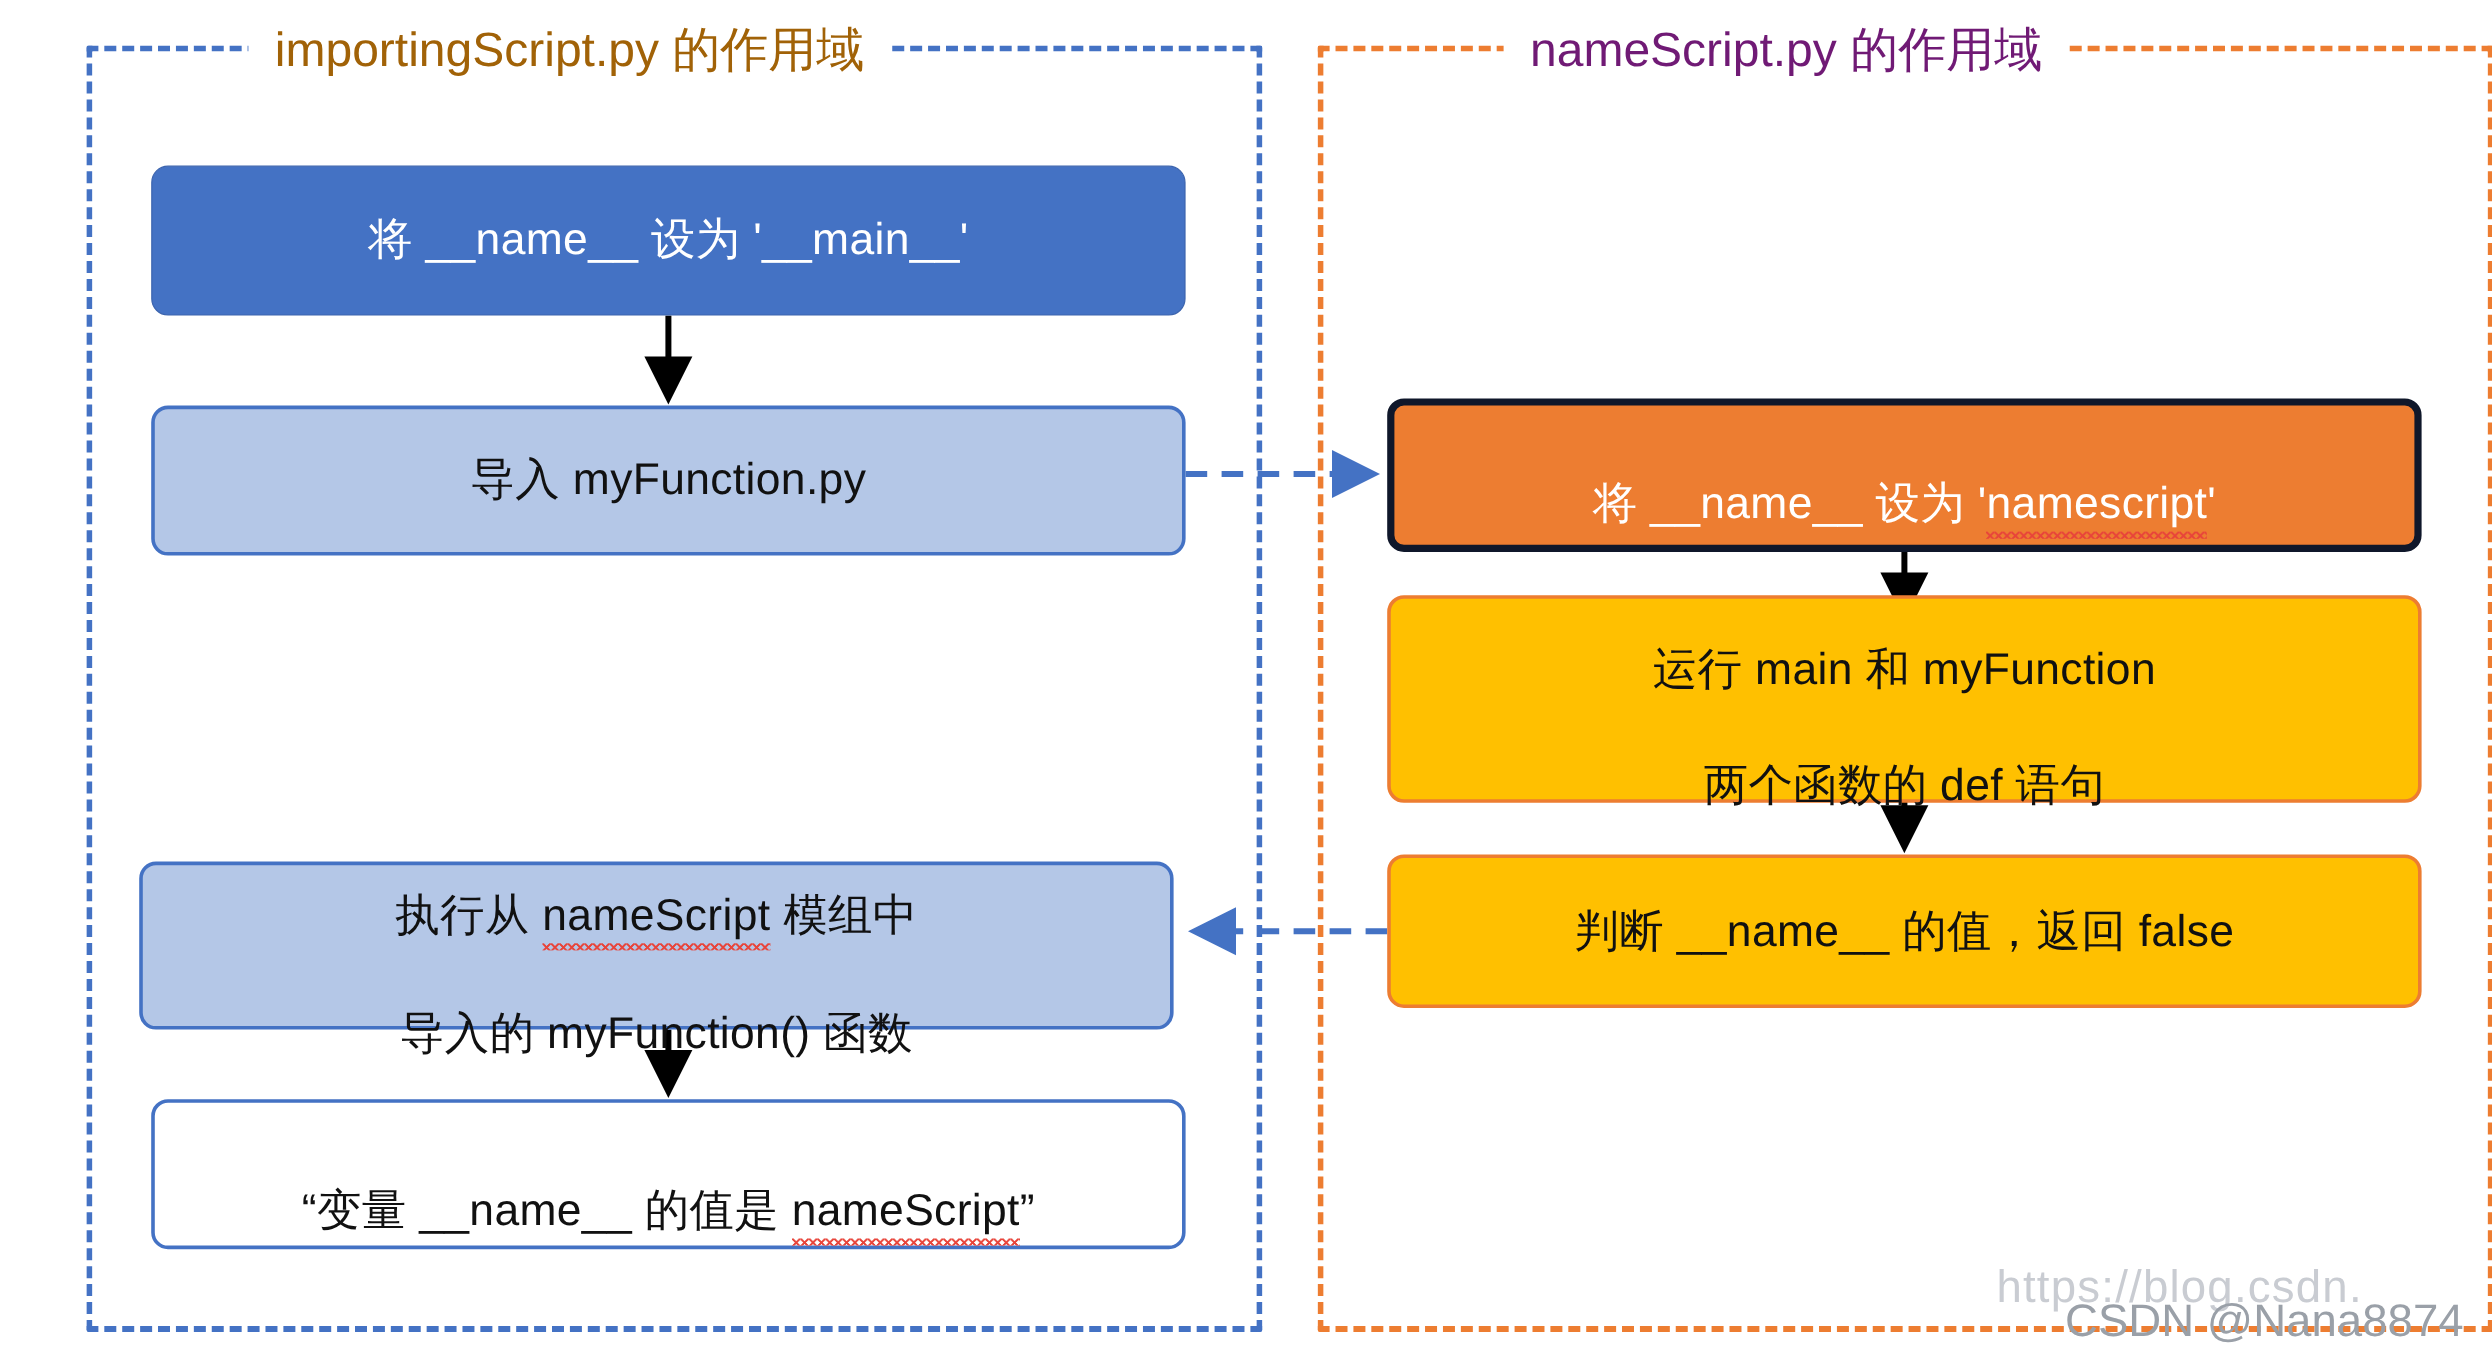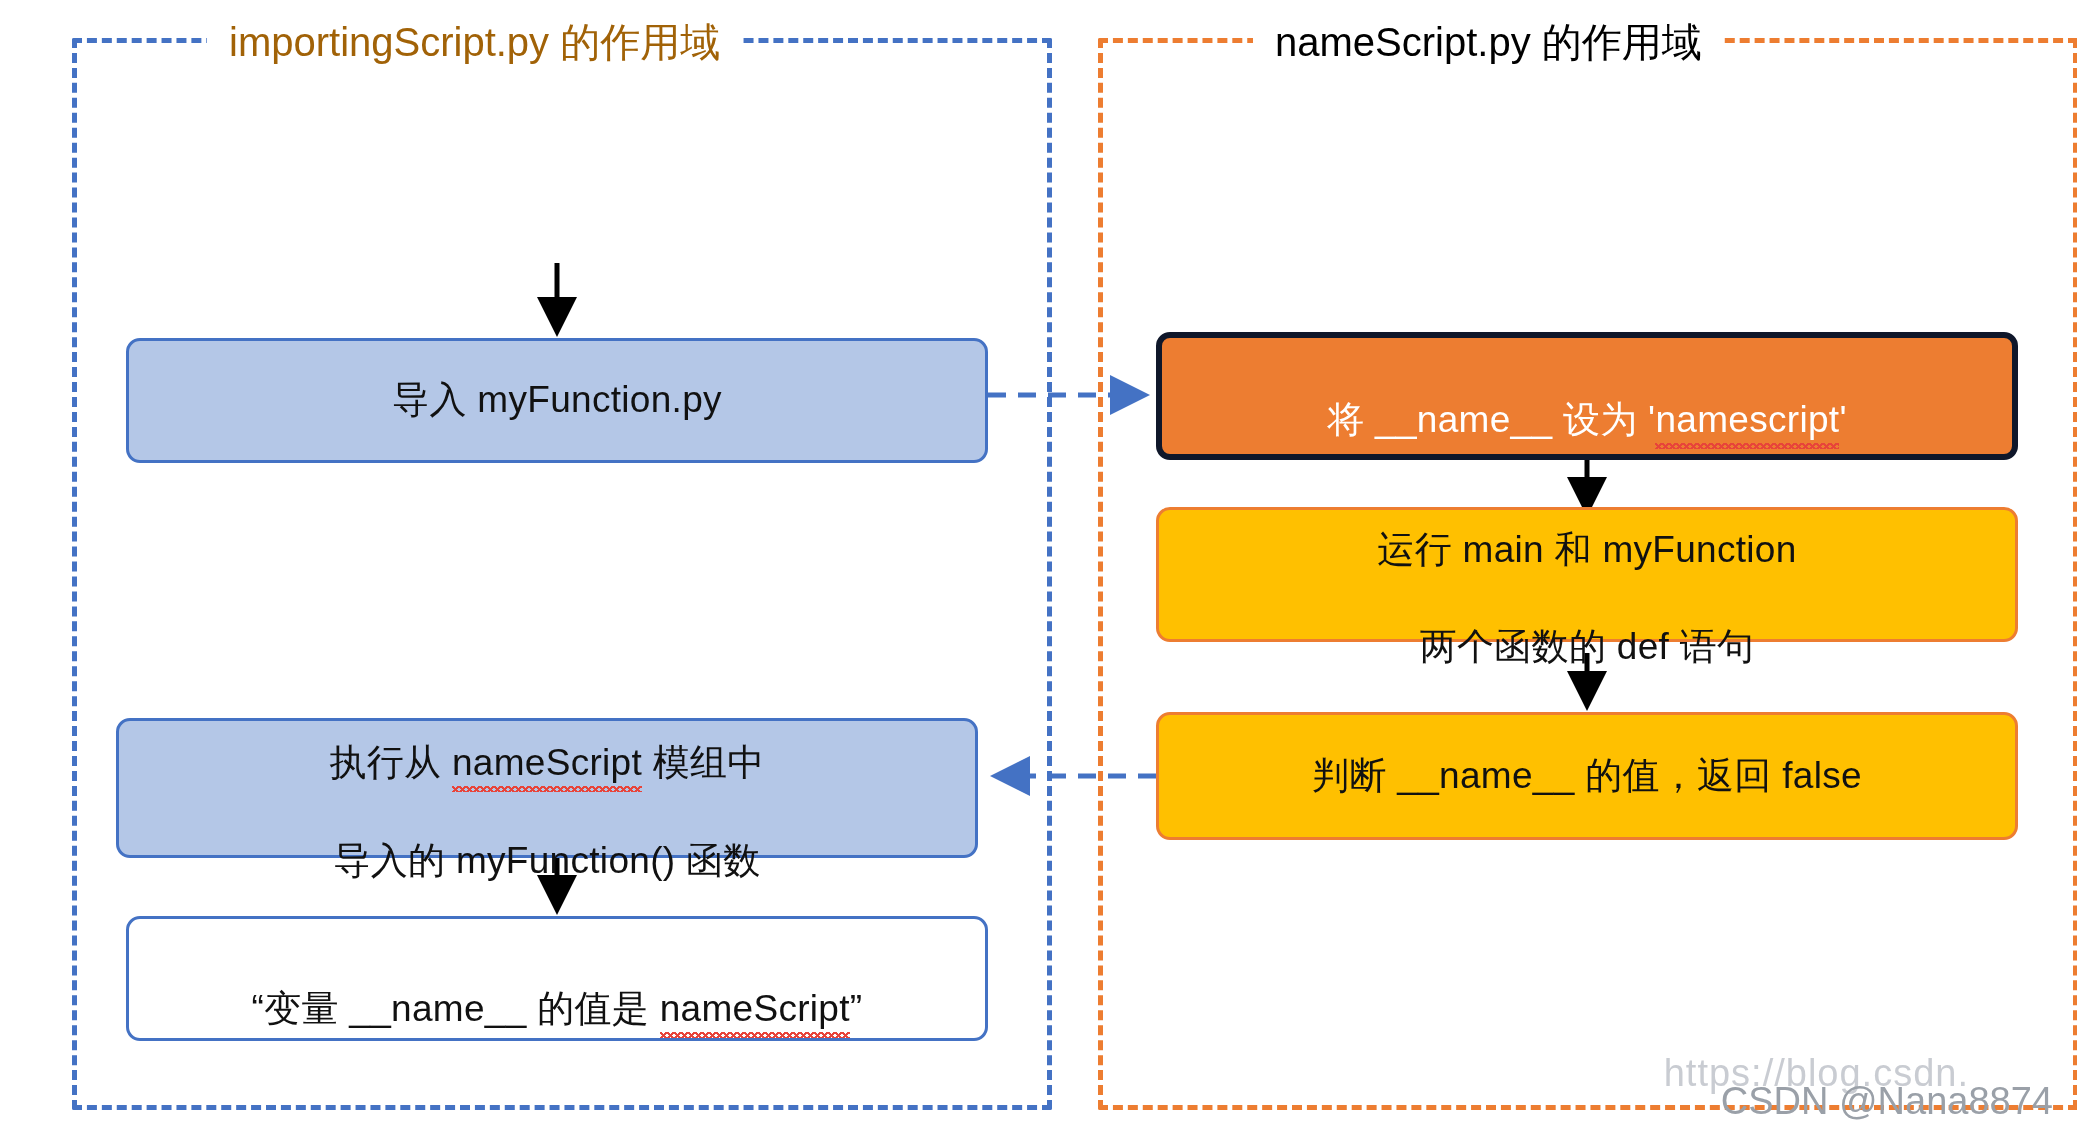--- a/index.html
+++ b/index.html
@@ -48,21 +48,21 @@
     white-space: nowrap;
     background: #ffffff;
     padding: 0 22px;
   }
   .scope-left .scope-title {
     left: 130px;
     color: #a16207;
   }
   .scope-right .scope-title {
     left: 150px;
-    color: #000000;
+    color: #701a75;
   }
 
   
   .node {
     position: absolute;
     box-sizing: border-box;
     display: flex;
     align-items: center;
     justify-content: center;
     text-align: center;
@@ -98,21 +98,21 @@
     color: #111111;
     border: 3px solid #ed7d31;
   }
 
   .n1 { left: 126px; top: 138px;  width: 862px; height: 125px; }
   .n2 { left: 126px; top: 338px;  width: 862px; height: 125px; }
   .n3 { left: 116px; top: 718px;  width: 862px; height: 140px; }
   .n4 { left: 126px; top: 916px;  width: 862px; height: 125px; align-items: flex-end; }
 
   .n5 { left: 1156px; top: 332px; width: 862px; height: 128px; }
-  .n6 { left: 1156px; top: 507px; width: 862px; height: 135px; }
+  .n6 { left: 1156px; top: 496px; width: 862px; height: 173px; }
   .n7 { left: 1156px; top: 712px; width: 862px; height: 128px; text-align: center; }
 
   
   .squiggle {
     position: relative;
     display: inline-block;
   }
   .squiggle::after {
     content: "";
     position: absolute;
@@ -197,20 +197,23 @@
   </svg>
 
   <div class="scope scope-left">
     <div class="scope-title">importingScript.py 的作用域</div>
   </div>
 
   <div class="scope scope-right">
     <div class="scope-title">nameScript.py 的作用域</div>
   </div>
 
+  <div class="node node-blue-dark n1">
+    <span>将 __name__ 设为 '__main__'</span>
+  </div>
 
   <div class="node node-blue-light n2">
     <span>导入 myFunction.py</span>
   </div>
 
   <div class="node node-blue-light n3">
     <span>
       <span>执行从 </span><span class="squiggle">nameScript</span><span> 模组中</span><br>
       <span>导入的 myFunction() 函数</span>
     </span>

